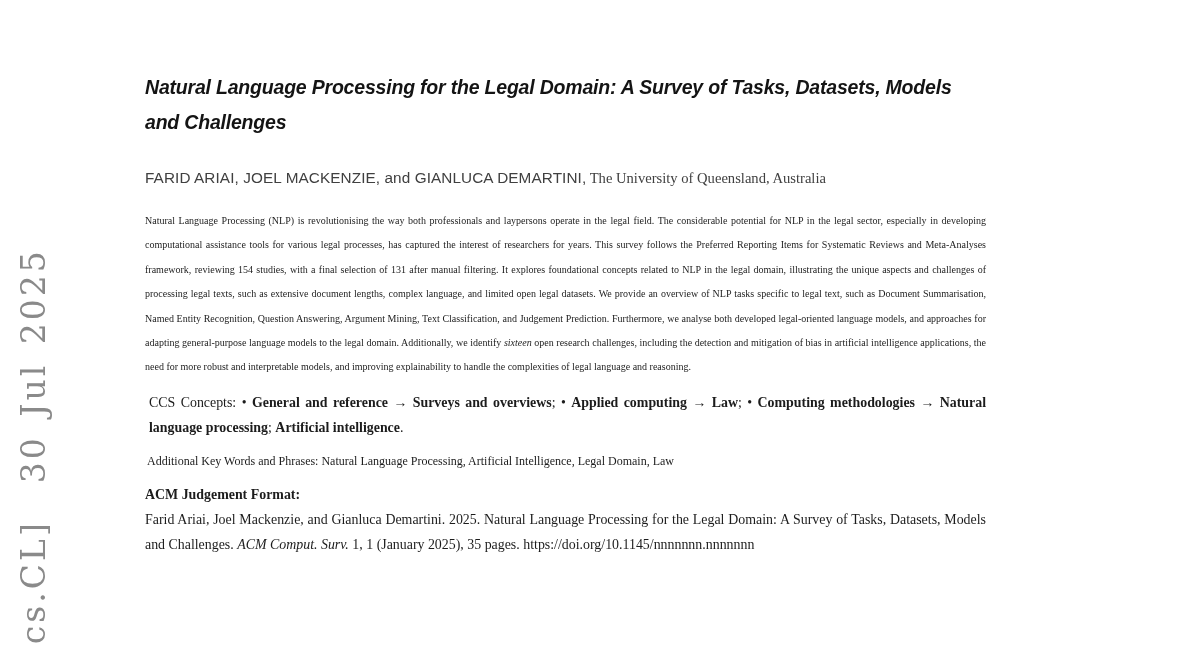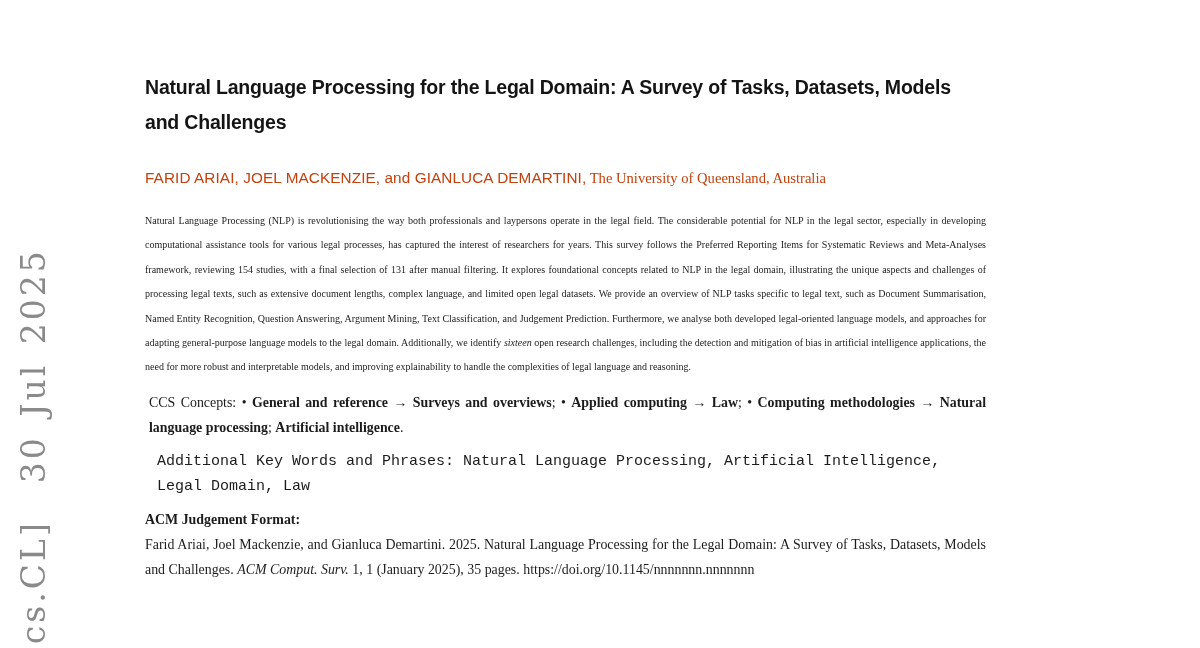--- a/index.html
+++ b/index.html
@@ -17,26 +17,27 @@
     width: 841px;
   }
   .title {
     margin: 0;
     font-family: "Liberation Sans", sans-serif;
     font-weight: 700;
     font-size: 19.5px;
     line-height: 34.5px;
     letter-spacing: -0.2px;
     color: #141414;
+    font-style: italic;
   }
   .authors {
     margin: 29px 0 0 0;
     font-size: 15.3px;
     line-height: 19px;
-    color: #c2410c;
+    color: #404040;
   }
   .author-names {
     font-family: "Liberation Sans", sans-serif;
     letter-spacing: 0.1px;
   }
   .affiliation {
     font-family: "Liberation Serif", serif;
     font-size: 14.6px;
   }
   .abstract {
@@ -47,24 +48,23 @@
   }
   .it { font-style: italic; }
   .b { font-weight: 700; }
   .ccs {
     margin: 10px 0 0 4px;
     font-size: 13.9px;
     line-height: 25.2px;
     text-align: justify;
   }
   .keywords {
-    margin: 9px 0 0 12px;
-    font-size: 15px;
+    margin: 9px 0 0 2px;
+    font-size: 12px;
     line-height: 25px;
-    font-family: Liberation Mono, monospace;
   }
   .acm-heading {
     margin: 8px 0 0 0;
     font-size: 13.9px;
     line-height: 25px;
     font-weight: 700;
   }
   .acm-ref {
     margin: 0;
     font-size: 13.9px;

